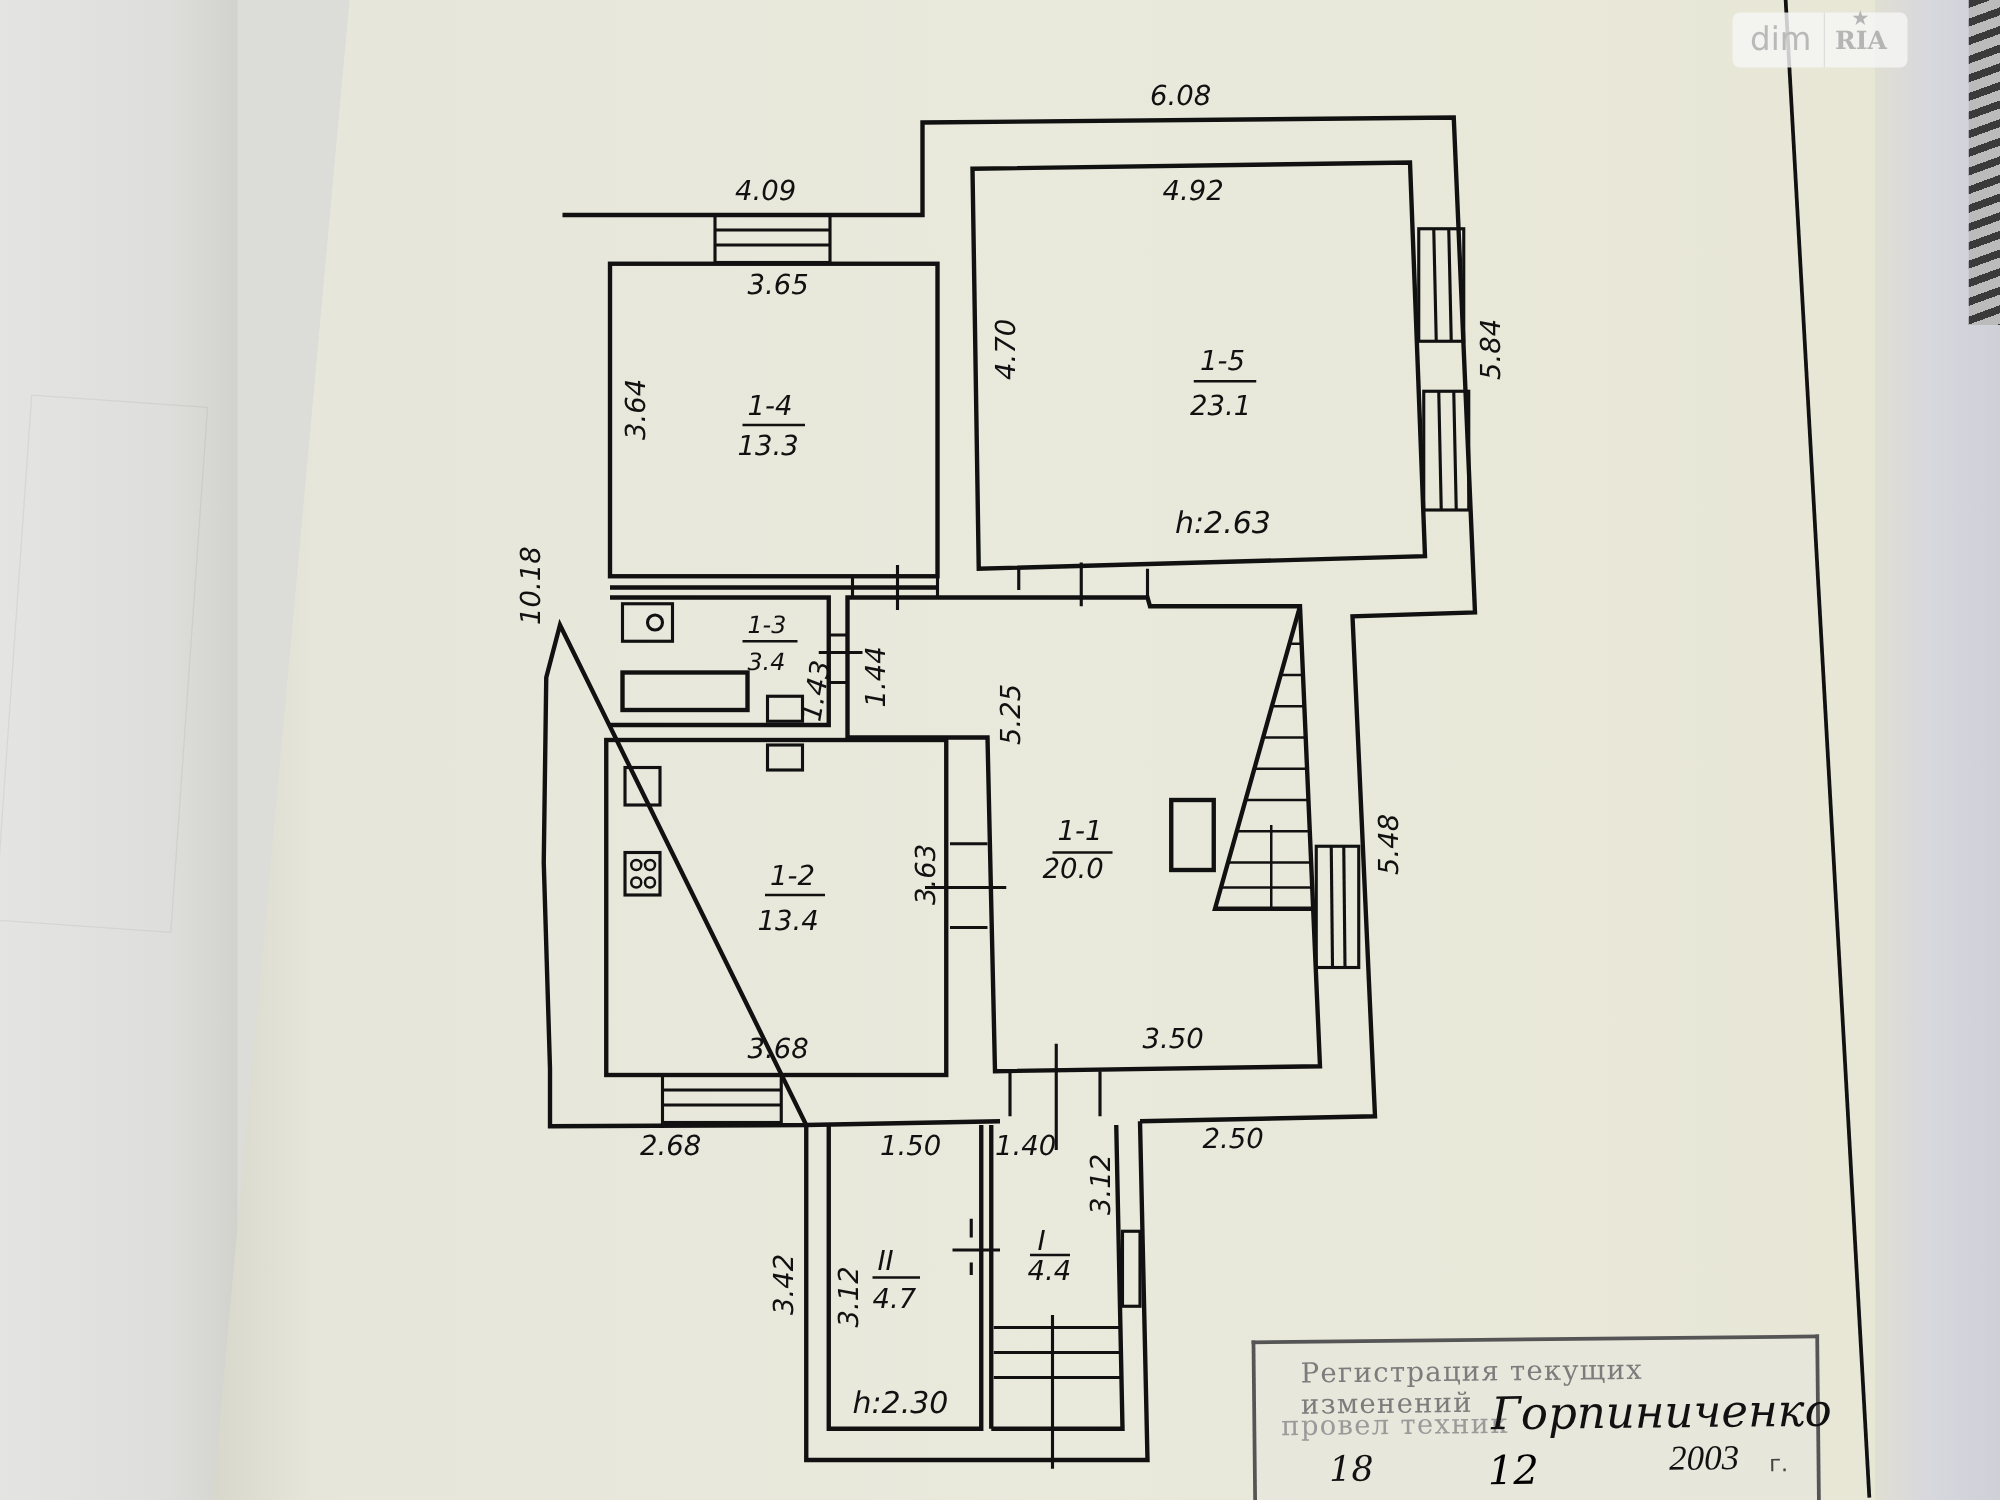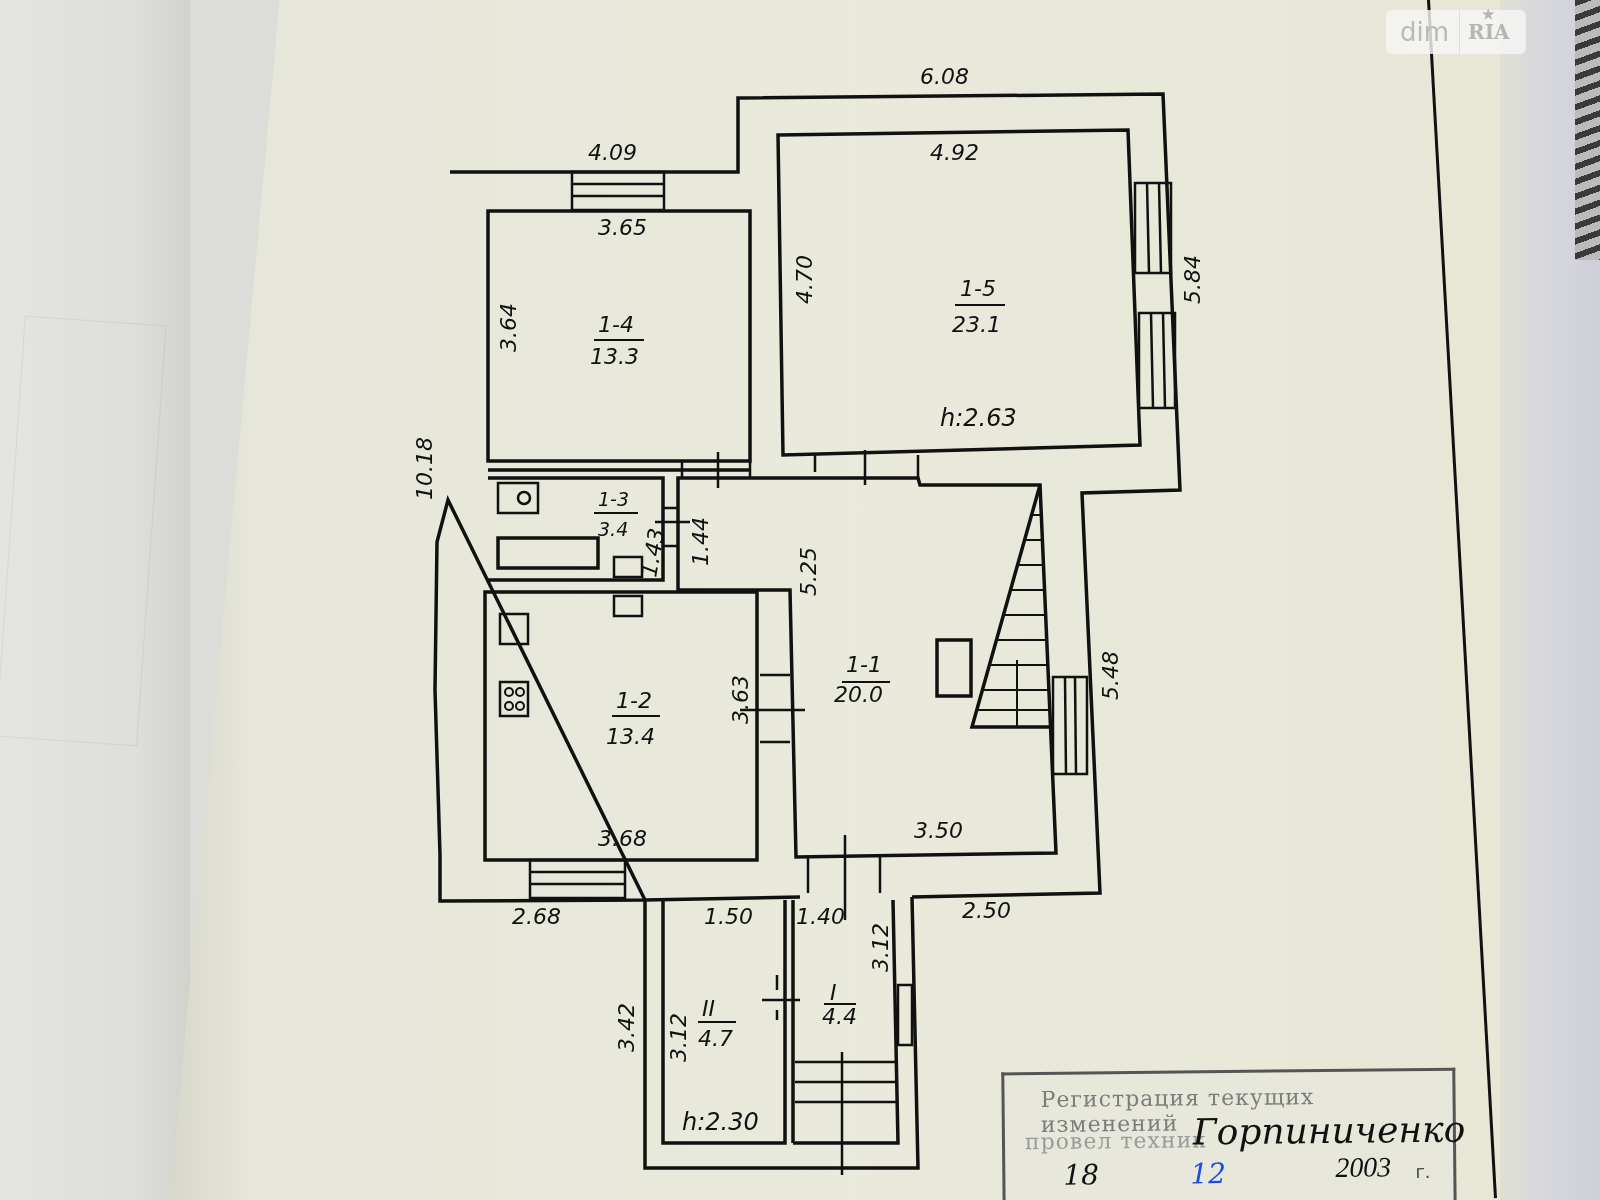--- a/index.html
+++ b/index.html
@@ -46,21 +46,21 @@
   .wm-star { position:absolute; left:22px; top:-14px; font-size:14px; color:#b5b5b5; }
   .stamp {
     position:absolute; left:1002px; top:1070px; width:448px; height:140px;
     border:3px solid #555; border-bottom:none; background:rgba(230,230,222,0.6);
     transform:rotate(-0.6deg);
   }
   .stamp-l1 { position:absolute; left:36px; top:12px; font-family:"DejaVu Serif", serif; font-size:22px; color:#7c7c7c; letter-spacing:1px; }
   .stamp-l2 { position:absolute; left:20px; top:54px; font-family:"DejaVu Serif", serif; font-size:22px; color:#9a9a9a; letter-spacing:1px; }
   .stamp-sign { position:absolute; left:188px; top:38px; font-family:"DejaVu Serif", serif; font-style:italic; font-size:36px; color:#111; }
   .stamp-date-d { position:absolute; left:40px; top:84px; font-family:"DejaVu Serif", serif; font-style:italic; font-size:28px; color:#111;margin-left:18px; }
-  .stamp-date-m { position:absolute; left:185px; top:84px; font-family:"DejaVu Serif", serif; font-style:italic; font-size:28px; color:#1d4ed8; }
+  .stamp-date-m { position:absolute; left:185px; top:84px; font-family:"DejaVu Serif", serif; font-style:italic; font-size:32px; color:#000000; }
   .stamp-date-y { position:absolute; left:330px; top:80px; font-family:Liberation Serif, serif; font-style:italic; font-size:28px; color:#111; }
   .stamp-g { position:absolute; left:410px; top:90px; font-size:18px; color:#444; }
 </style>
 </head>
 <body>
 
 <div class="left-page">
   <div class="left-ghost"></div>
 </div>
 <div class="main-page"></div>

